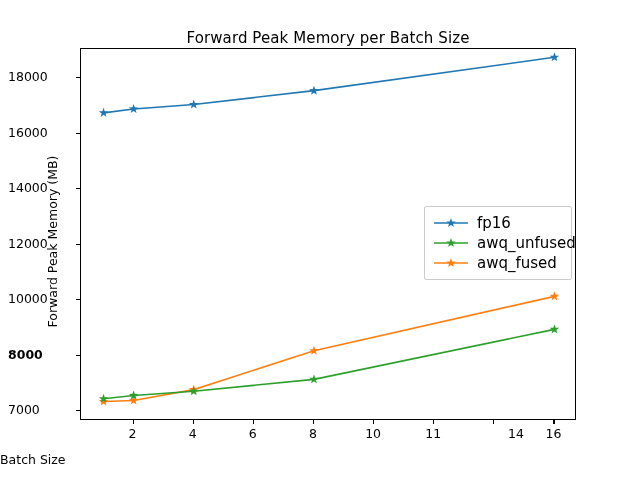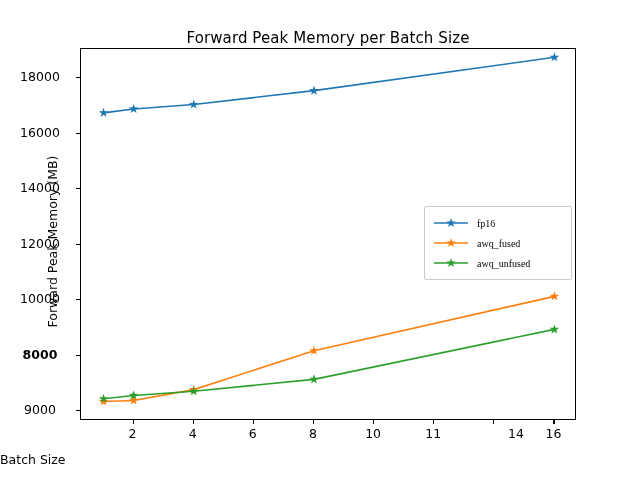--- a/index.html
+++ b/index.html
@@ -69,21 +69,21 @@
     transform: rotate(-90deg);
     transform-origin: center center;
   }
   .tick-label {
     position: absolute;
     font-size: 12.5px;
     color: #000000;
     white-space: nowrap;
   }
   .ytick-label {
-    text-align: center;
+    text-align: left;
     right: 7px;
     width: 60px;
   }
   .xtick-label {
     text-align: center;
     width: 60px;
   }
   .tick-mark {
     position: absolute;
     background: #000000;
@@ -115,38 +115,37 @@
     height: 20px;
   }
   .legend-swatch {
     width: 36px;
     height: 16px;
     position: relative;
     margin-right: 8px;
     flex: 0 0 auto;
   }
   .legend-label {
-    font-size: 10px;
+    font-size: 15px;
     color: #000000;
     white-space: nowrap;
-    font-family: Liberation Serif, serif;
   }
 </style>
 </head>
 <body>
 
 <div id="figure">
 
   <div id="chart-title">Forward Peak Memory per Batch Size</div>
 
   <div class="axis-label" id="ylabel">Forward Peak Memory (MB)</div>
   <div class="axis-label" id="xlabel">Batch Size</div>
 
   <div id="ytick-labels">
-      <div class="tick-label ytick-label" style="left: 8px; width: 64px; top: 402.284px;">9000</div>
+      <div class="tick-label ytick-label" style="left: 8px; width: 64px; top: 402.284px;">7000</div>
       <div class="tick-label ytick-label" style="left: 8px; width: 64px; top: 346.761px; font-weight: bold;">8000</div>
       <div class="tick-label ytick-label" style="left: 8px; width: 64px; top: 291.239px;">10000</div>
       <div class="tick-label ytick-label" style="left: 8px; width: 64px; top: 235.716px;">12000</div>
       <div class="tick-label ytick-label" style="left: 8px; width: 64px; top: 180.194px;">14000</div>
       <div class="tick-label ytick-label" style="left: 8px; width: 64px; top: 124.672px;">16000</div>
       <div class="tick-label ytick-label" style="left: 8px; width: 64px; top: 69.1493px;">18000</div>
     </div>
   <div id="xtick-labels">
       <div class="tick-label xtick-label" style="left: 102.606px; top: 426px;">2</div>
       <div class="tick-label xtick-label" style="left: 162.727px; top: 426px;">4</div>
@@ -201,27 +200,27 @@
   <div id="legend">
     <div class="legend-row">
       <span class="legend-swatch"><svg width="36" height="16">
             <line x1="1" y1="8" x2="35" y2="8" stroke="#1f77b4" stroke-width="1.6"></line>
             <path d="M18.00,3.00L19.18,6.38L22.76,6.45L19.90,8.62L20.94,12.05L18.00,10.00L15.06,12.05L16.10,8.62L13.24,6.45L16.82,6.38Z" fill="#1f77b4"></path>
           </svg></span>
       <span class="legend-label">fp16</span>
     </div>
     <div class="legend-row">
       <span class="legend-swatch"><svg width="36" height="16">
+            <line x1="1" y1="8" x2="35" y2="8" stroke="#2ca02c" stroke-width="1.6"></line>
+            <path d="M18.00,3.00L19.18,6.38L22.76,6.45L19.90,8.62L20.94,12.05L18.00,10.00L15.06,12.05L16.10,8.62L13.24,6.45L16.82,6.38Z" fill="#2ca02c"></path>
+          </svg></span>
+      <span class="legend-label">awq_unfused</span>
+    </div>
+    <div class="legend-row">
+      <span class="legend-swatch"><svg width="36" height="16">
             <line x1="1" y1="8" x2="35" y2="8" stroke="#ff7f0e" stroke-width="1.6"></line>
             <path d="M18.00,3.00L19.18,6.38L22.76,6.45L19.90,8.62L20.94,12.05L18.00,10.00L15.06,12.05L16.10,8.62L13.24,6.45L16.82,6.38Z" fill="#ff7f0e"></path>
           </svg></span>
       <span class="legend-label">awq_fused</span>
     </div>
-    <div class="legend-row">
-      <span class="legend-swatch"><svg width="36" height="16">
-            <line x1="1" y1="8" x2="35" y2="8" stroke="#2ca02c" stroke-width="1.6"></line>
-            <path d="M18.00,3.00L19.18,6.38L22.76,6.45L19.90,8.62L20.94,12.05L18.00,10.00L15.06,12.05L16.10,8.62L13.24,6.45L16.82,6.38Z" fill="#2ca02c"></path>
-          </svg></span>
-      <span class="legend-label">awq_unfused</span>
-    </div>
   </div>
 
 </div>
 
 </body></html>

